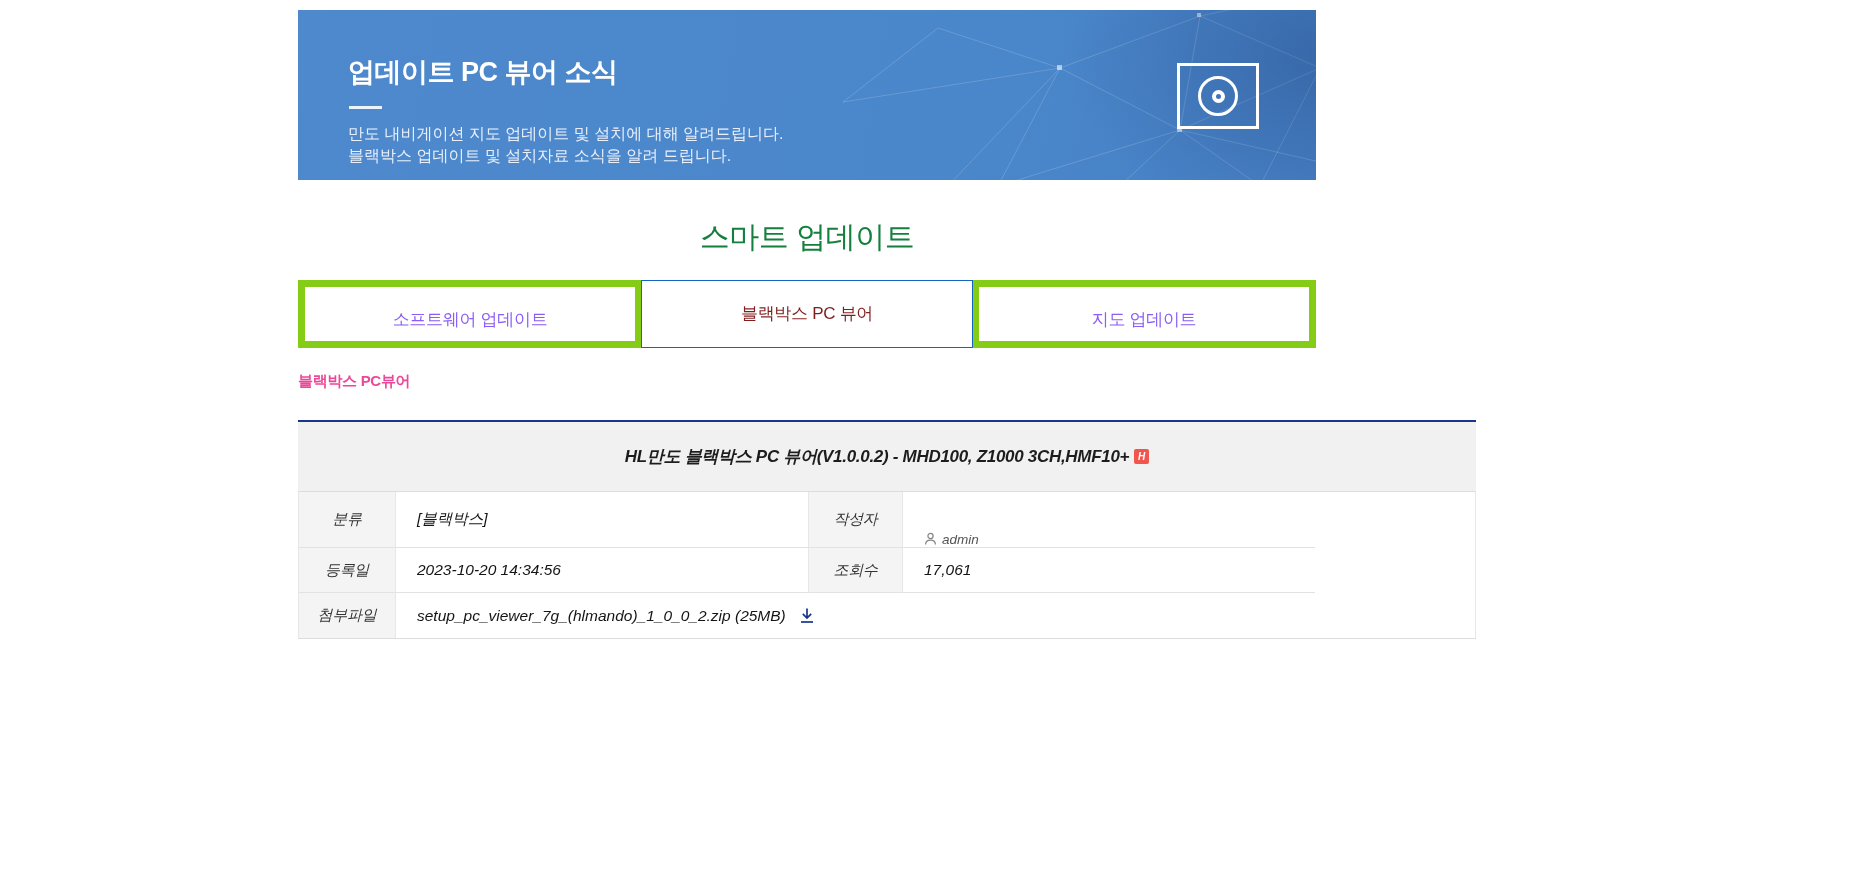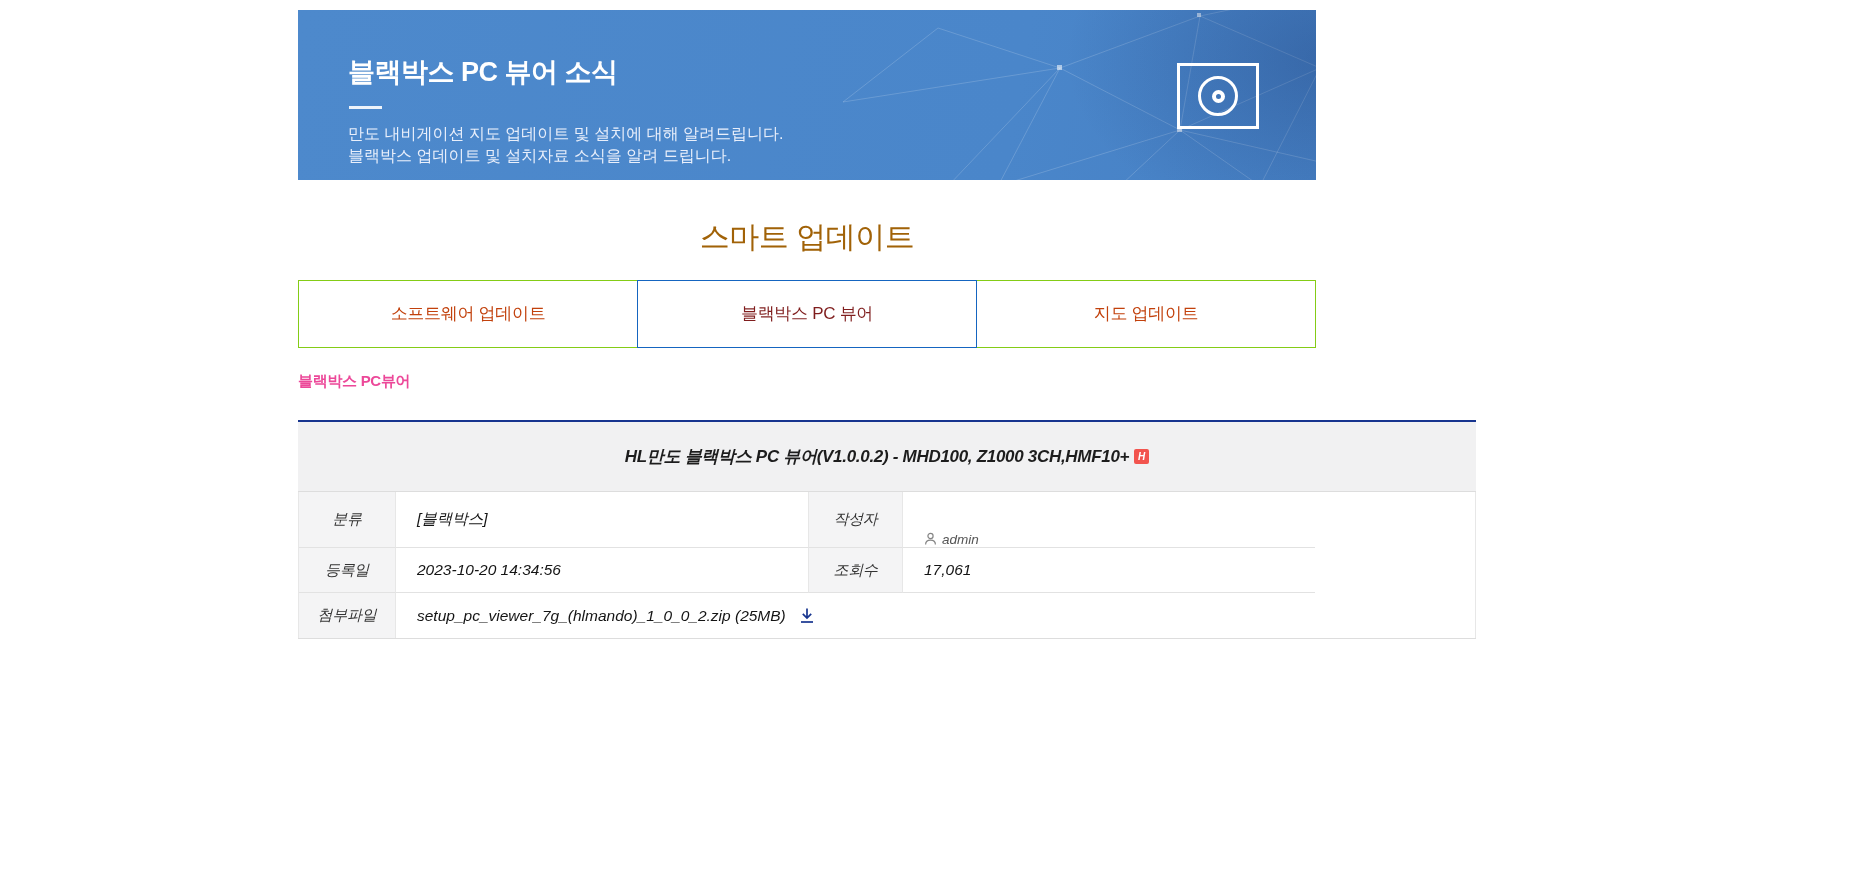--- a/index.html
+++ b/index.html
@@ -18,26 +18,26 @@
   .banner-dash { position:absolute; left:51px; top:96px; width:33px; height:3px; background:rgba(255,255,255,.9); }
   .banner-sub { position:absolute; left:50px; top:113px; color:#e9effb; font-size:16px; line-height:21.5px; }
   .disc-icon { position:absolute; left:879px; top:53px; width:82px; height:66px;
                border:3px solid #fff; display:flex; align-items:center; justify-content:center; }
   .disc-icon .ring { width:40px; height:40px; border:3px solid #fff; border-radius:50%;
                display:flex; align-items:center; justify-content:center; }
   .disc-icon .dot { width:13px; height:13px; border:4px solid #fff; border-radius:50%; }
 
   
   .page-heading { position:absolute; left:0; top:217px; width:1018px; text-align:center;
-                  font-size:30px; font-weight:500; color:#a16207; letter-spacing:-0.5px; }
+                  font-size:30px; font-weight:500; color:#15803d; letter-spacing:-0.5px; }
 
   
   .tabs { position:absolute; left:0; top:280px; width:1018px; height:68px; display:flex; }
-  .tab { flex:1 1 0; height:68px; line-height:66px; text-align:center; font-size:17px; color:#c2410c;
-         background:#fff; border:1px solid #84cc16; cursor:pointer; letter-spacing:-0.3px; }
+  .tab { flex:1 1 0; height:68px; line-height:66px; text-align:center; font-size:17px; color:#8b5cf6;
+         background:#fff; border:7px solid #84cc16; cursor:pointer; letter-spacing:-0.3px; }
   .tab + .tab { margin-left:-1px; }
   .tab.active { border:1px solid #1565c0; color:#7f1d1d; position:relative; z-index:2; }
 
   
   .section-heading { position:absolute; left:0; top:372px; font-size:15px; font-weight:bold; color:#ec4899; letter-spacing:-0.3px;text-align:right; }
 
   
   .post { position:absolute; left:0; top:420px; width:1178px; border-top:2px solid #17358f; border-bottom:1px solid #ddd;font-style:italic; }
   .post-header { height:70px; background:#f1f1f2; border-bottom:1px solid #ddd;
                  display:flex; align-items:center; justify-content:center; }
@@ -74,21 +74,21 @@
           <path d="M902 6 L978 -10 M822 176 L962 176"></path>
         </g>
         <g fill="rgba(255,255,255,0.55)">
           <rect x="759" y="55" width="5" height="5"></rect>
           <rect x="879" y="117" width="5" height="5"></rect>
           <rect x="959" y="172" width="5" height="5"></rect>
           <rect x="899" y="3" width="4" height="4"></rect>
         </g>
       </svg>
       <div class="shade"></div>
-      <div class="banner-title">블랙박스 PC 뷰어 소식</div>
+      <div class="banner-title">업데이트 PC 뷰어 소식</div>
       <div class="banner-dash"></div>
       <div class="banner-sub">
         <div>만도 내비게이션 지도 업데이트 및 설치에 대해 알려드립니다.</div>
         <div>블랙박스 업데이트 및 설치자료 소식을 알려 드립니다.</div>
       </div>
       <div class="disc-icon">
         <div class="ring">
           <div class="dot"></div>
         </div>
       </div>

